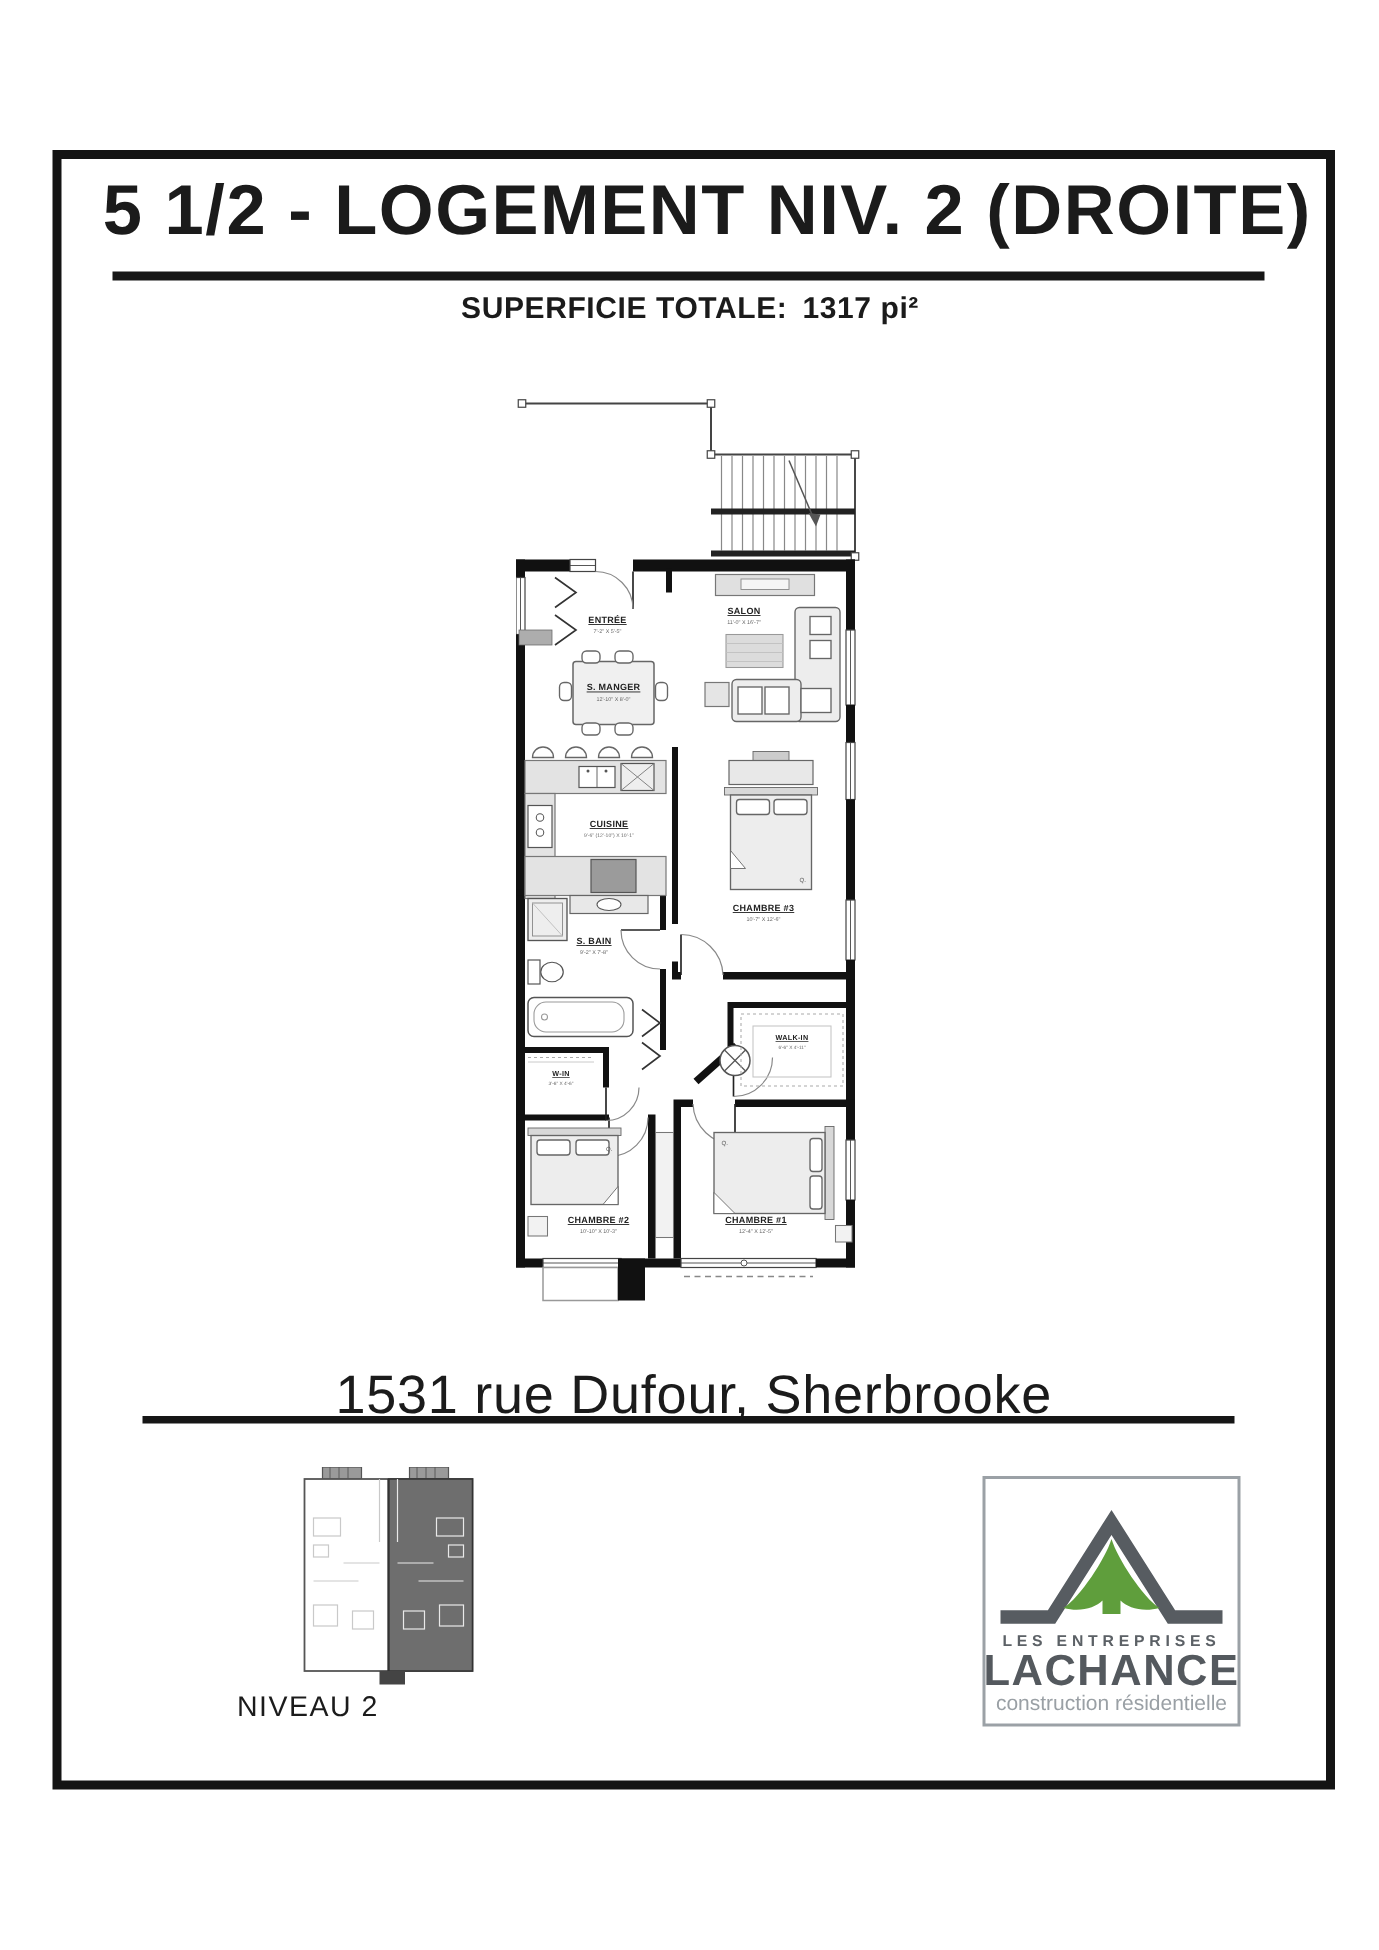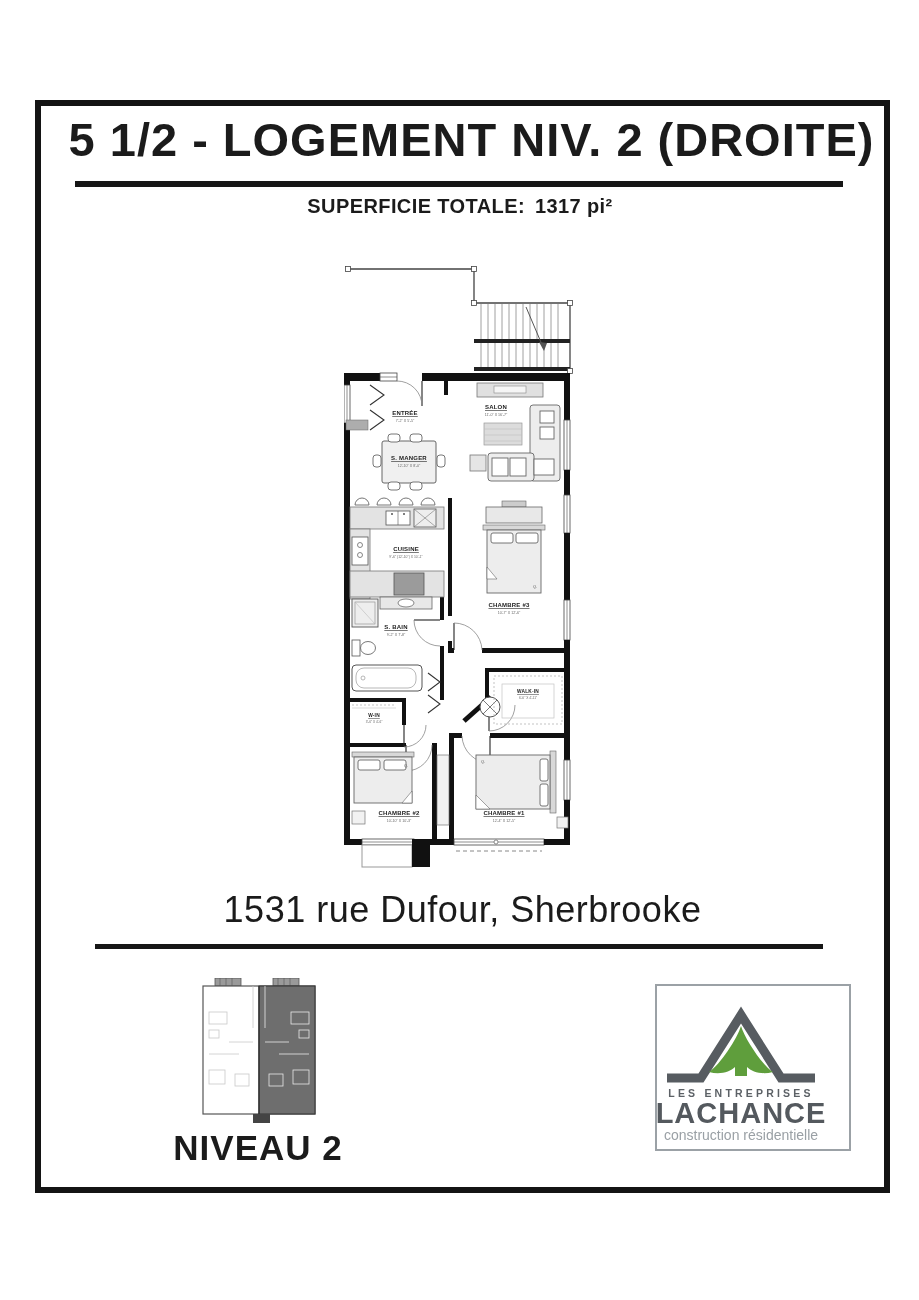--- a/index.html
+++ b/index.html
@@ -9,26 +9,26 @@
   .page-frame{left:35px;top:100px;width:855px;height:1093px;
 etc              border:6px solid #141414;box-sizing:border-box;background:#fff;}
   .page-frame{left:35px;top:100px;width:855px;height:1093px;
               border:6px solid #141414;box-sizing:border-box;background:#fff;}
   .title{left:44px;top:112px;width:855px;text-align:center;
          font-size:47px;font-weight:600;letter-spacing:1px;white-space:nowrap;}
   .title-rule{left:75px;top:181px;width:768px;height:6px;background:#161616;}
   .subtitle{left:35px;top:195px;width:850px;text-align:center;
             font-size:20px;font-weight:600;letter-spacing:.4px;}
   .subtitle .gap{display:inline-block;width:10px;}
-  .address{left:35px;top:889px;width:855px;text-align:center;
+  .address{left:35px;top:909px;width:855px;text-align:center;
            font-size:36px;font-weight:500;letter-spacing:.5px;}
   .address-rule{left:95px;top:944px;width:728px;height:5px;background:#161616;}
-  .niveau-label{left:158px;top:1128px;width:200px;text-align:center;
-                font-size:35px;font-weight:700;letter-spacing:1px;}
-  .logo-box{left:655px;top:984px;width:196px;height:167px;
+  .niveau-label{left:158px;top:1128px;width:200px;text-align:left;
+                font-size:19px;font-weight:400;letter-spacing:1px;}
+  .logo-box{left:655px;top:984px;width:172px;height:167px;
             border:2px solid #9ba1a6;box-sizing:border-box;background:#fff;}
   svg{display:block;}
   svg text{font-family:"Liberation Sans", sans-serif;}
   .room-name{font-weight:700;fill:#222;text-decoration:underline;letter-spacing:.2px;}
   .room-dims{fill:#666;}
   .wall{fill:#111;}
   .thin{stroke:#444;stroke-width:1.3;fill:none;}
   .post{fill:#fff;stroke:#444;stroke-width:.8;}
   .furn{fill:#ededed;stroke:#666;stroke-width:.9;}
   .furn-w{fill:#fff;stroke:#666;stroke-width:.9;}

